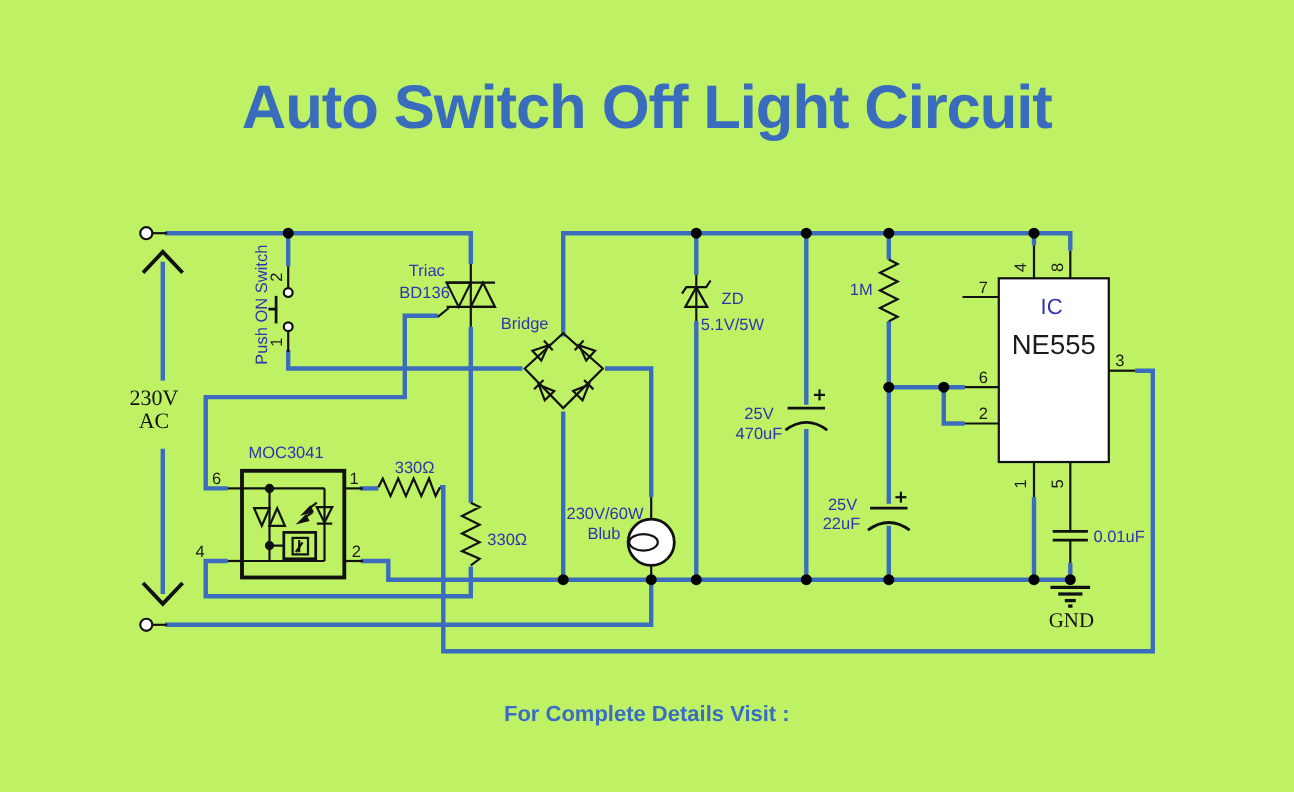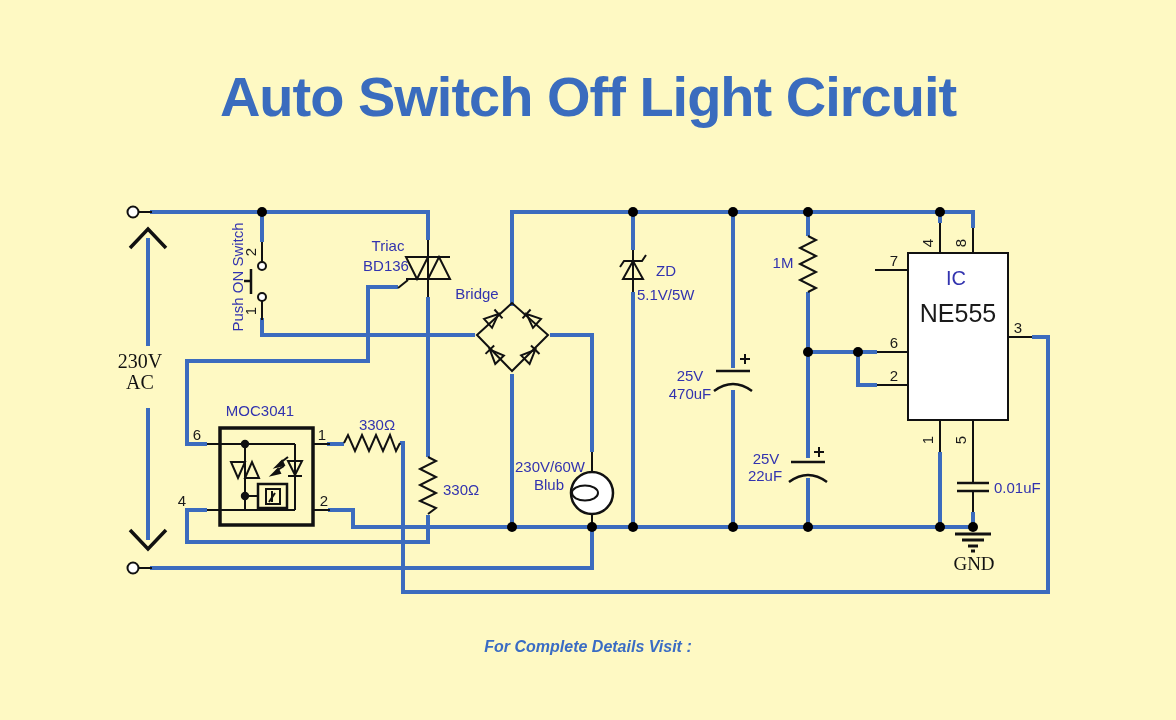--- a/index.html
+++ b/index.html
@@ -1,21 +1,21 @@
 <!DOCTYPE html>
 <html><head>
 <meta charset="utf-8">
 <style>
   html,body{margin:0;padding:0;background:#ffffff;}
-  .page{position:relative;width:1176px;height:720px;background:#fef9c3;overflow:hidden;
+  .page{position:relative;width:1176px;height:720px;background:#bef264;overflow:hidden;
         font-family:"Liberation Sans",sans-serif;}
   .title{position:absolute;top:64px;left:0;width:100%;text-align:center;
          font-size:56px;font-weight:bold;letter-spacing:-1px;color:#3a6cbe;}
   .footer{position:absolute;top:638px;left:0;width:100%;text-align:center;}
-  .footer-heading{font-size:16px;font-weight:bold;color:#3a6cc4;margin-bottom:16px;font-style:italic;}
+  .footer-heading{font-size:20px;font-weight:bold;color:#3a6cc4;margin-bottom:16px;}
   .footer-url{font-size:28px;font-weight:bold;color:#7b7b7b;letter-spacing:1px;}
   svg text{font-family:"Liberation Sans",sans-serif;}
   .lbl{fill:#3233af;font-size:15px;}
   .pin{fill:#1a1a1a;font-size:15px;}
   .serif{font-family:"Liberation Serif",serif;fill:#111111;}
 </style>
 </head>
 <body>
 
 <div class="page">

